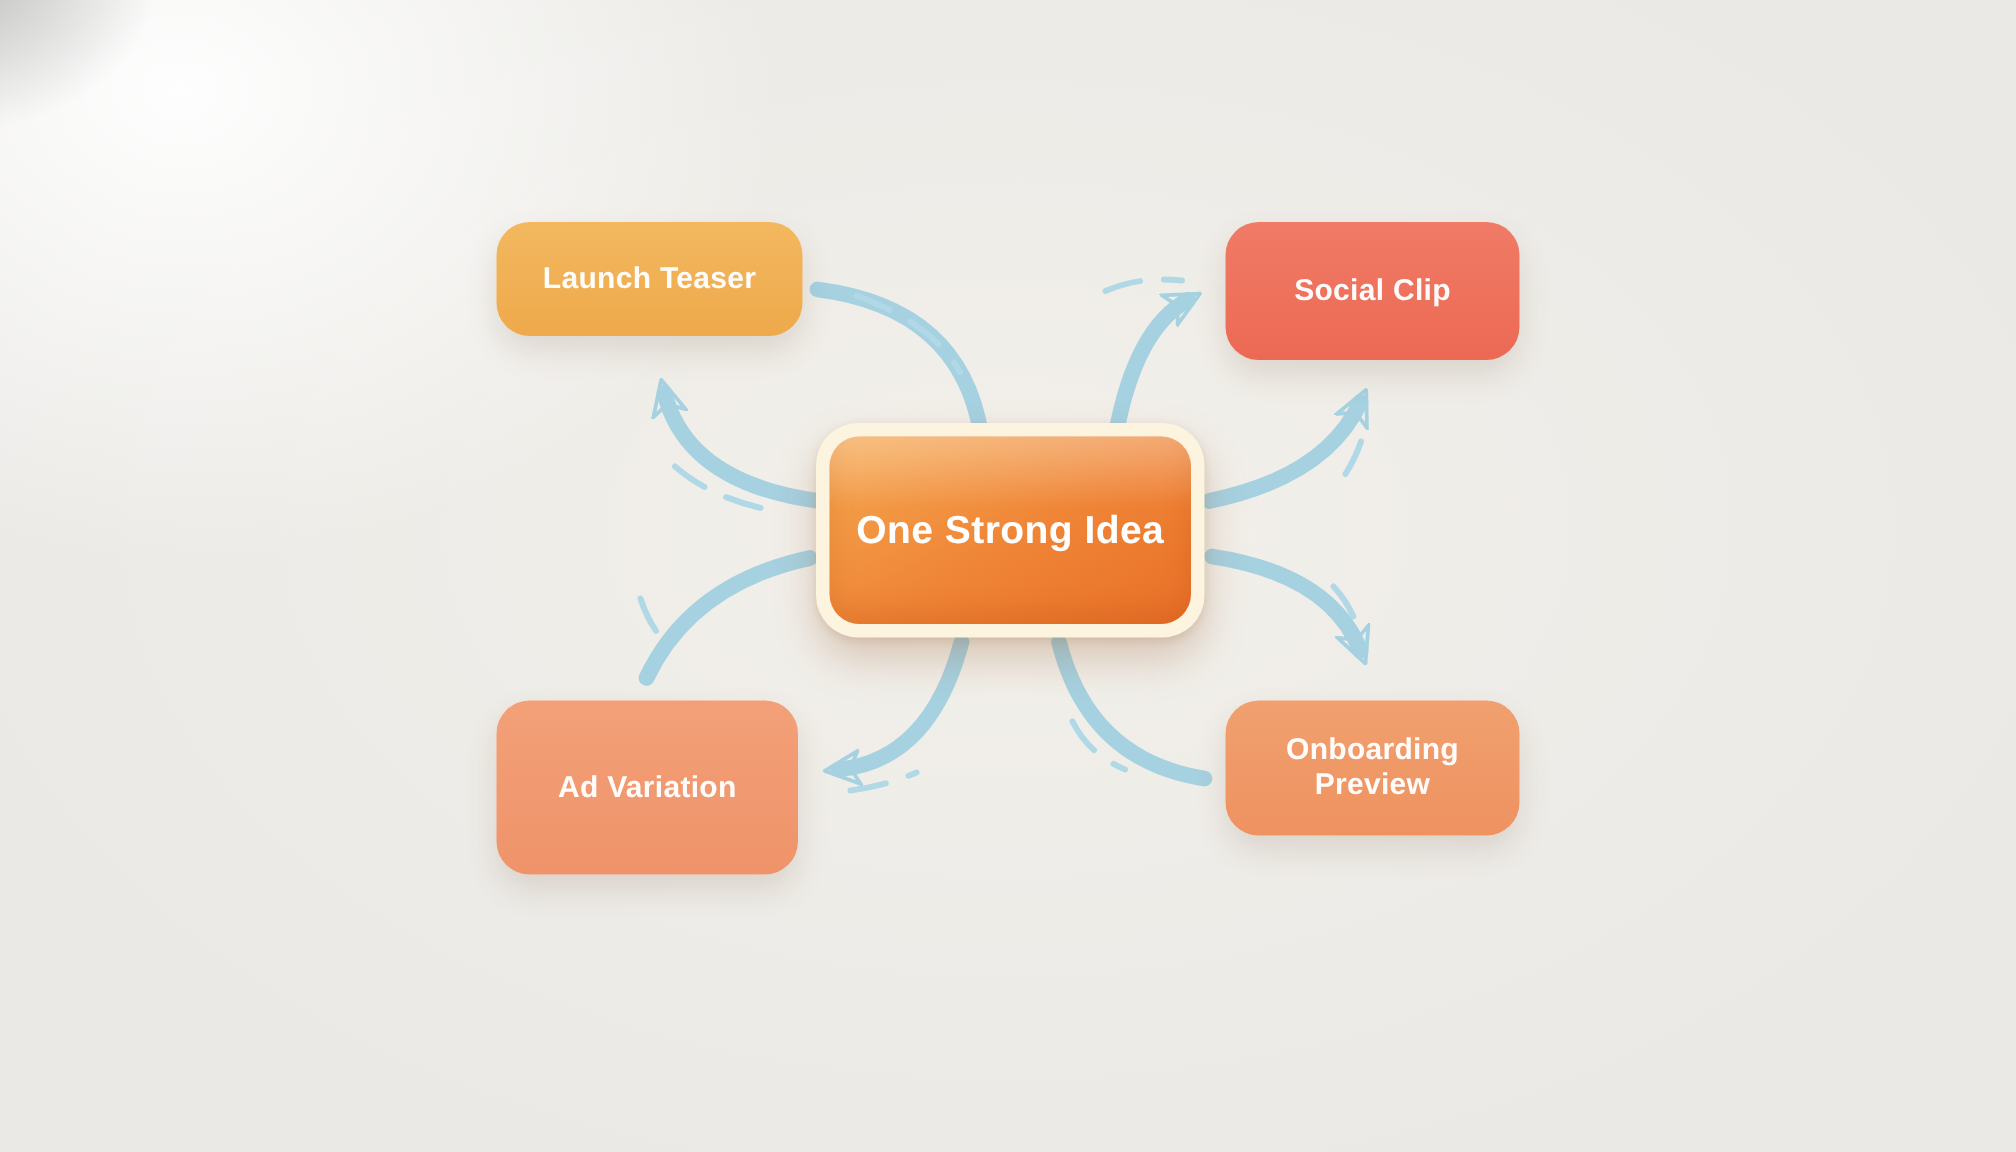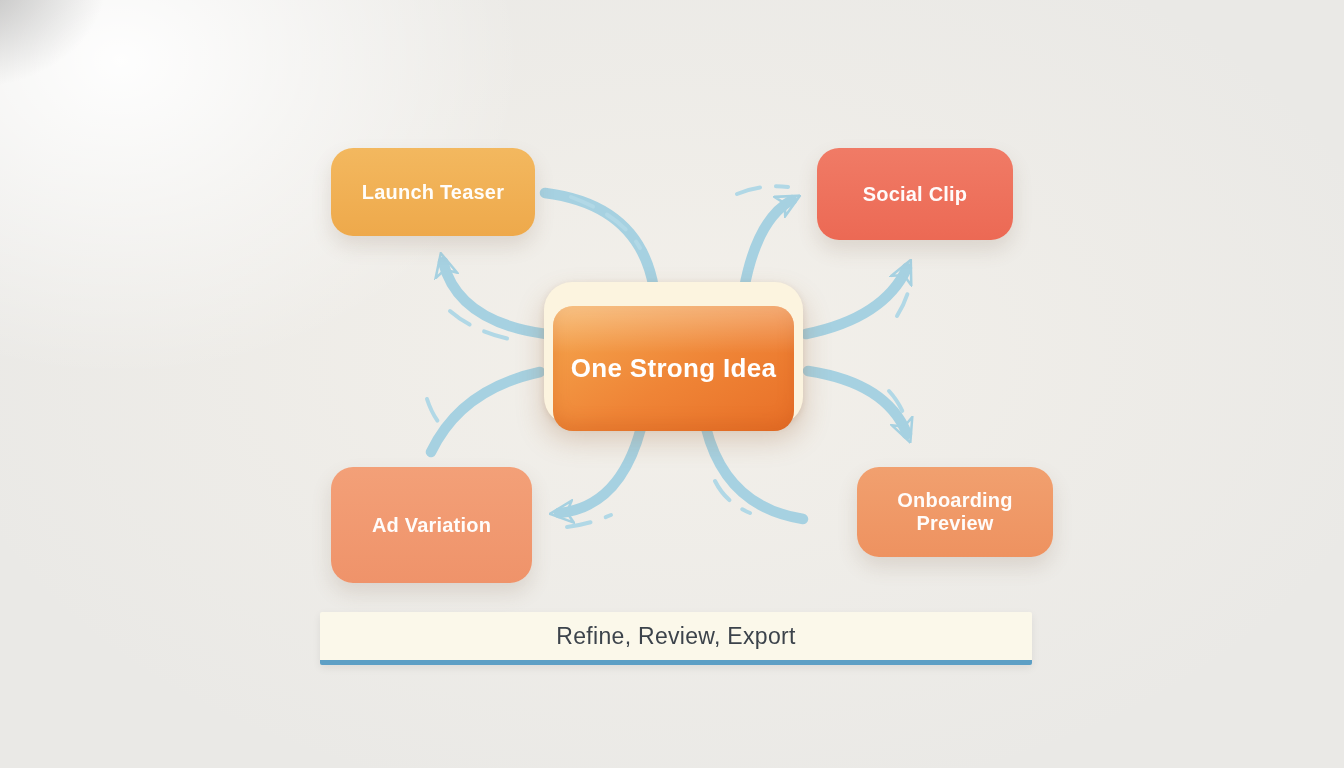--- a/index.html
+++ b/index.html
@@ -16,36 +16,35 @@
   .arrows path{fill:none;stroke:#a6d1e1;stroke-linecap:round;}
   .arrows .main{stroke-width:10.5px;}
   .arrows .accent{stroke-width:4px;stroke:#b1d8e6;stroke-dasharray:24 16;}
 
   .node{
     position:absolute;display:flex;align-items:center;justify-content:center;
     color:rgba(255,255,255,.97);font-size:20px;font-weight:600;letter-spacing:.2px;
     border-radius:22px;box-shadow:0 10px 20px rgba(120,90,60,.16);
     text-align:center;
   }
-  .node-launch    {left:331px;top:148px;width:204px;height:88px;background:linear-gradient(180deg,#f3b85f,#eea94b);justify-content:center;}
+  .node-launch    {left:331px;top:148px;width:204px;height:76px;background:linear-gradient(180deg,#f3b85f,#eea94b);justify-content:center;}
   .node-social    {left:817px;top:148px;width:196px;height:92px;background:linear-gradient(180deg,#f07b66,#ec6954);text-align:center;}
   .node-ad        {left:331px;top:467px;width:201px;height:116px;background:linear-gradient(180deg,#f3a078,#ef936a);}
-  .node-onboard   {left:817px;top:467px;width:196px;height:90px;background:linear-gradient(180deg,#f1a06f,#ee9260;);background:linear-gradient(180deg,#f1a06f,#ee9260);margin-left:40px;}
+  .node-onboard   {left:817px;top:467px;width:196px;height:90px;background:linear-gradient(180deg,#f1a06f,#ee9260;);background:linear-gradient(180deg,#f1a06f,#ee9260);}
 
   .center-wrap{
     position:absolute;left:544px;top:282px;width:259px;height:143px;box-sizing:border-box;
     background:#fcf4df;border-radius:28px;padding:9px;
     box-shadow:0 14px 28px rgba(150,95,45,.28), 0 2px 6px rgba(150,95,45,.15);
   }
   .center-inner{
     position:relative;width:100%;height:100%;box-sizing:border-box;border-radius:20px;
     background:linear-gradient(150deg,#f5a84f 0%,#ef8436 55%,#e86f27 100%);
     display:flex;align-items:center;justify-content:center;
     box-shadow:inset 0 -8px 16px rgba(190,80,20,.25);
-    margin-top:15px;
   }
   .center-inner::before{
     content:"";position:absolute;inset:0;border-radius:20px;
     background:linear-gradient(180deg,rgba(255,255,255,.30),rgba(255,255,255,0) 38%);
     pointer-events:none;
   }
   .center-label{position:relative;color:#fff;font-size:26px;font-weight:700;letter-spacing:.3px;}
 
   .footer{
     position:absolute;left:320px;top:612px;width:712px;height:48px;box-sizing:content-box;
@@ -103,17 +102,14 @@
   <div class="node node-onboard">
     <span class="node-label">Onboarding Preview</span>
   </div>
 
   <div class="center-wrap">
     <div class="center-inner">
       <span class="center-label">One Strong Idea</span>
     </div>
   </div>
 
-  <div class="footer">
-    <span class="footer-label">Refine, Review, Export</span>
-  </div>
 
 </div>
 
 </body></html>

